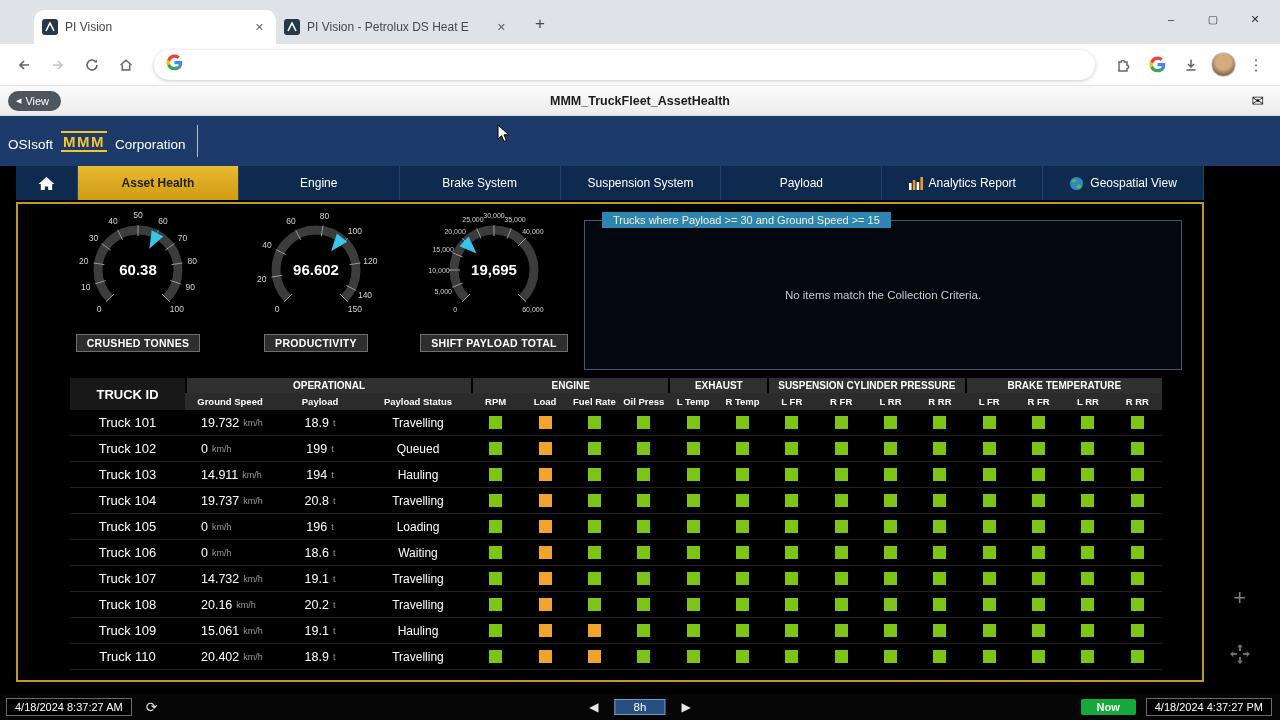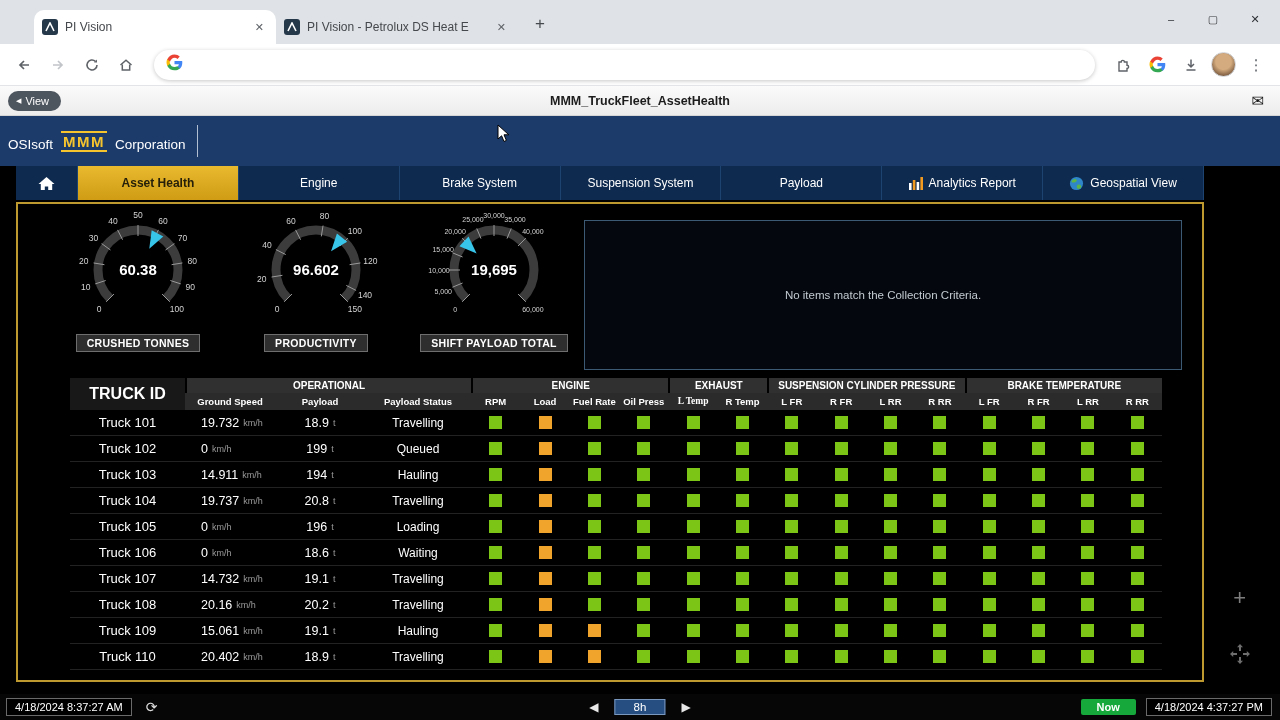--- a/index.html
+++ b/index.html
@@ -82,21 +82,21 @@
   .criteria { position: absolute; left: 566px; top: 4px; width: 598px; height: 162px; }
   .criteria-box { position: absolute; top: 12px; left: 0; right: 0; bottom: 0;
                   border: 1px solid #3d5a75; background: #04080e; display: flex;
                   align-items: center; justify-content: center; }
   .criteria-title { position: absolute; top: 4px; left: 18px; z-index: 2; background: #2d86b2;
                     padding: 2px 11px; font-size: 11px; color: #f7efcf; white-space: nowrap; }
   .criteria-msg { color: #c3cad1; font-size: 11.5px; }
 
   .truck-table { position: absolute; left: 52px; top: 174px; width: 1092px; display: grid;
                  grid-template-columns: 115px 90px 90px 106px repeat(14, 1fr); }
-  .th-truck { background: #181818; color: #fff; font-size: 16px; font-weight: bold;
+  .th-truck { background: #181818; color: #fff; font-size: 13px; font-weight: bold;
               display: flex; align-items: center; justify-content: center; }
   .th-group { background: #303030; color: #fff; font-size: 10px; font-weight: bold;
               text-align: center; height: 15px; line-height: 15px; border-left: 2px solid #000;
               white-space: nowrap; overflow: hidden; }
   .th-sub { background: #2b2b2b; color: #fff; font-size: 9.5px; font-weight: bold;
             text-align: center; height: 17px; line-height: 17px; white-space: nowrap; }
   .td { height: 26px; display: flex; align-items: center; border-bottom: 1px solid #222;
         color: #fff; }
   .td-id { justify-content: center; font-size: 13px; }
   .td-speed { justify-content: flex-start; padding-left: 16px; font-size: 12.5px; }
@@ -360,40 +360,41 @@
             <line x1="108.04163056034261" y1="86.04163056034261" x2="115.81980515339464" y2="93.81980515339464" stroke="#9a9a9a" stroke-width="1"></line>
             <text x="122.89087296526012" y="103.89087296526012" text-anchor="middle" font-size="7" fill="#d4d4d4" font-family="Liberation Sans, sans-serif">60,000</text>
             <polygon points="66.6278211739707,45.44079099605119 49.4397234113563,38.133972217471005 58.50623191843367,28.622345963155084" fill="#38c5ea"></polygon>
             <text x="84" y="67" text-anchor="middle" font-size="15" font-weight="bold" fill="#fff" font-family="Liberation Sans, sans-serif">19,695</text>
           </svg>
           <div class="gauge-label">SHIFT PAYLOAD TOTAL</div>
         </div>
       </div>
 
     <div class="criteria">
+      <div class="criteria-title">Trucks where Payload &gt;= 30 and Ground Speed &gt;= 15</div>
       <div class="criteria-box">
         <div class="criteria-msg">No items match the Collection Criteria.</div>
       </div>
     </div>
 
     <div class="truck-table">
         <div class="th-truck" style="grid-area: 1 / 1 / 3;">TRUCK ID</div>
         <div class="th-group" style="grid-area: 1 / 2 / auto / 5;">OPERATIONAL</div>
         <div class="th-group" style="grid-area: 1 / 5 / auto / 9;">ENGINE</div>
         <div class="th-group" style="grid-area: 1 / 9 / auto / 11;">EXHAUST</div>
         <div class="th-group" style="grid-area: 1 / 11 / auto / 15;">SUSPENSION CYLINDER PRESSURE</div>
         <div class="th-group" style="grid-area: 1 / 15 / auto / 19;">BRAKE TEMPERATURE</div>
         <div class="th-sub" style="grid-area: 2 / 2;">Ground Speed</div>
         <div class="th-sub" style="grid-area: 2 / 3;">Payload</div>
         <div class="th-sub" style="grid-area: 2 / 4;">Payload Status</div>
         <div class="th-sub" style="grid-area: 2 / 5;">RPM</div>
         <div class="th-sub" style="grid-area: 2 / 6;">Load</div>
         <div class="th-sub" style="grid-area: 2 / 7;">Fuel Rate</div>
         <div class="th-sub" style="grid-area: 2 / 8;">Oil Press</div>
-        <div class="th-sub" style="grid-area: 2 / 9; font-family: Liberation Serif, serif;">L Temp</div>
+        <div class="th-sub" style="grid-area: 2 / 9;">L Temp</div>
         <div class="th-sub" style="grid-area: 2 / 10;">R Temp</div>
         <div class="th-sub" style="grid-area: 2 / 11;">L FR</div>
         <div class="th-sub" style="grid-area: 2 / 12;">R FR</div>
         <div class="th-sub" style="grid-area: 2 / 13;">L RR</div>
         <div class="th-sub" style="grid-area: 2 / 14;">R RR</div>
         <div class="th-sub" style="grid-area: 2 / 15;">L FR</div>
         <div class="th-sub" style="grid-area: 2 / 16;">R FR</div>
         <div class="th-sub" style="grid-area: 2 / 17;">L RR</div>
         <div class="th-sub" style="grid-area: 2 / 18;">R RR</div>
         <div class="td td-id">Truck 101</div>

